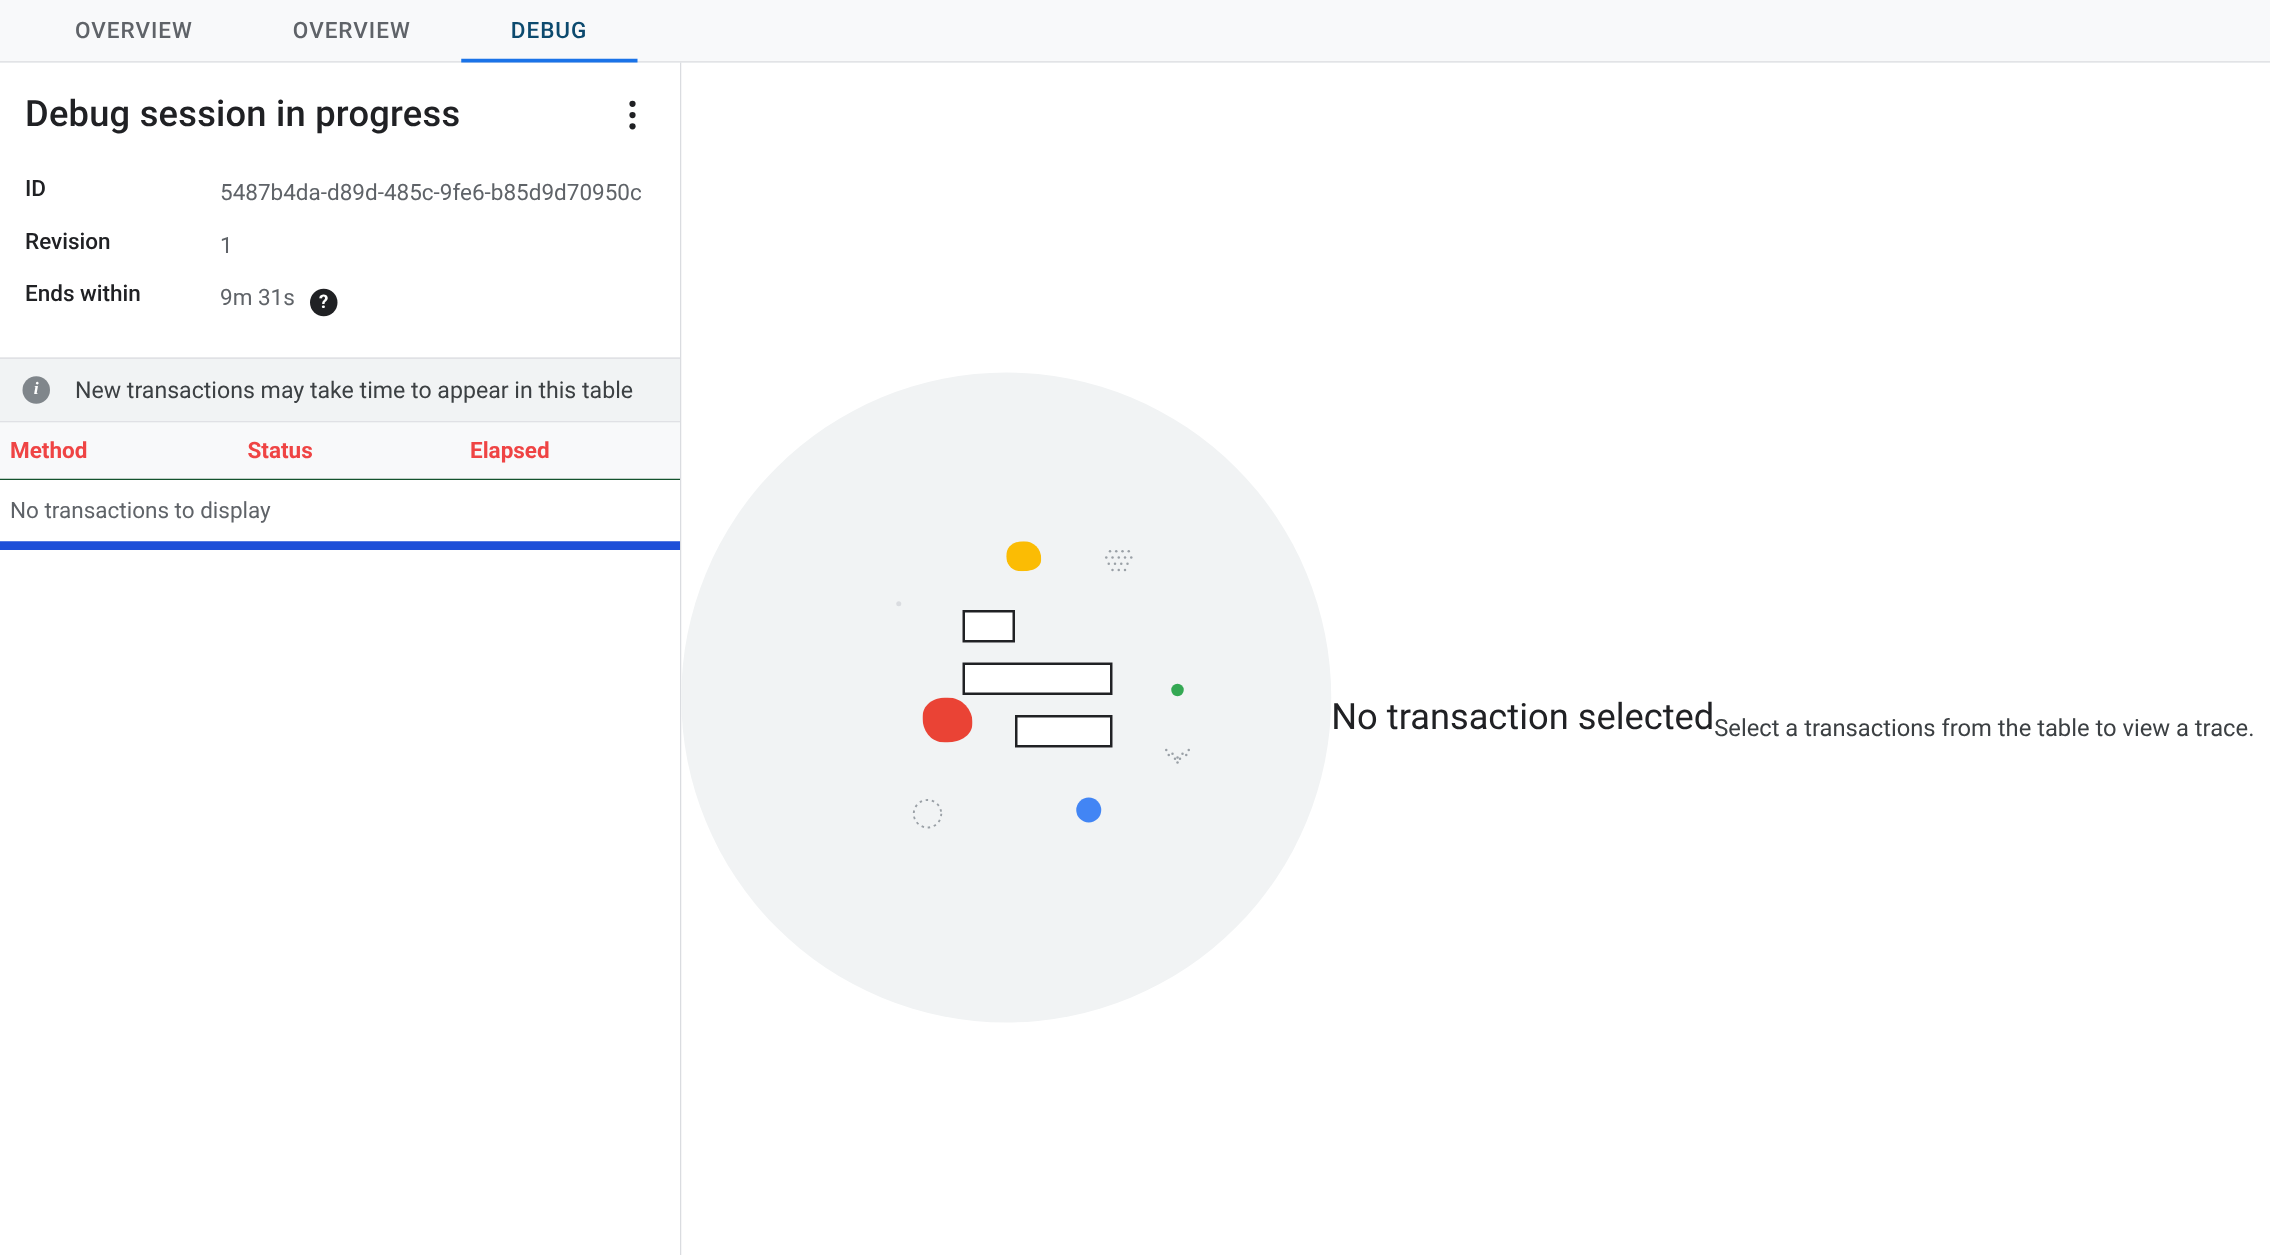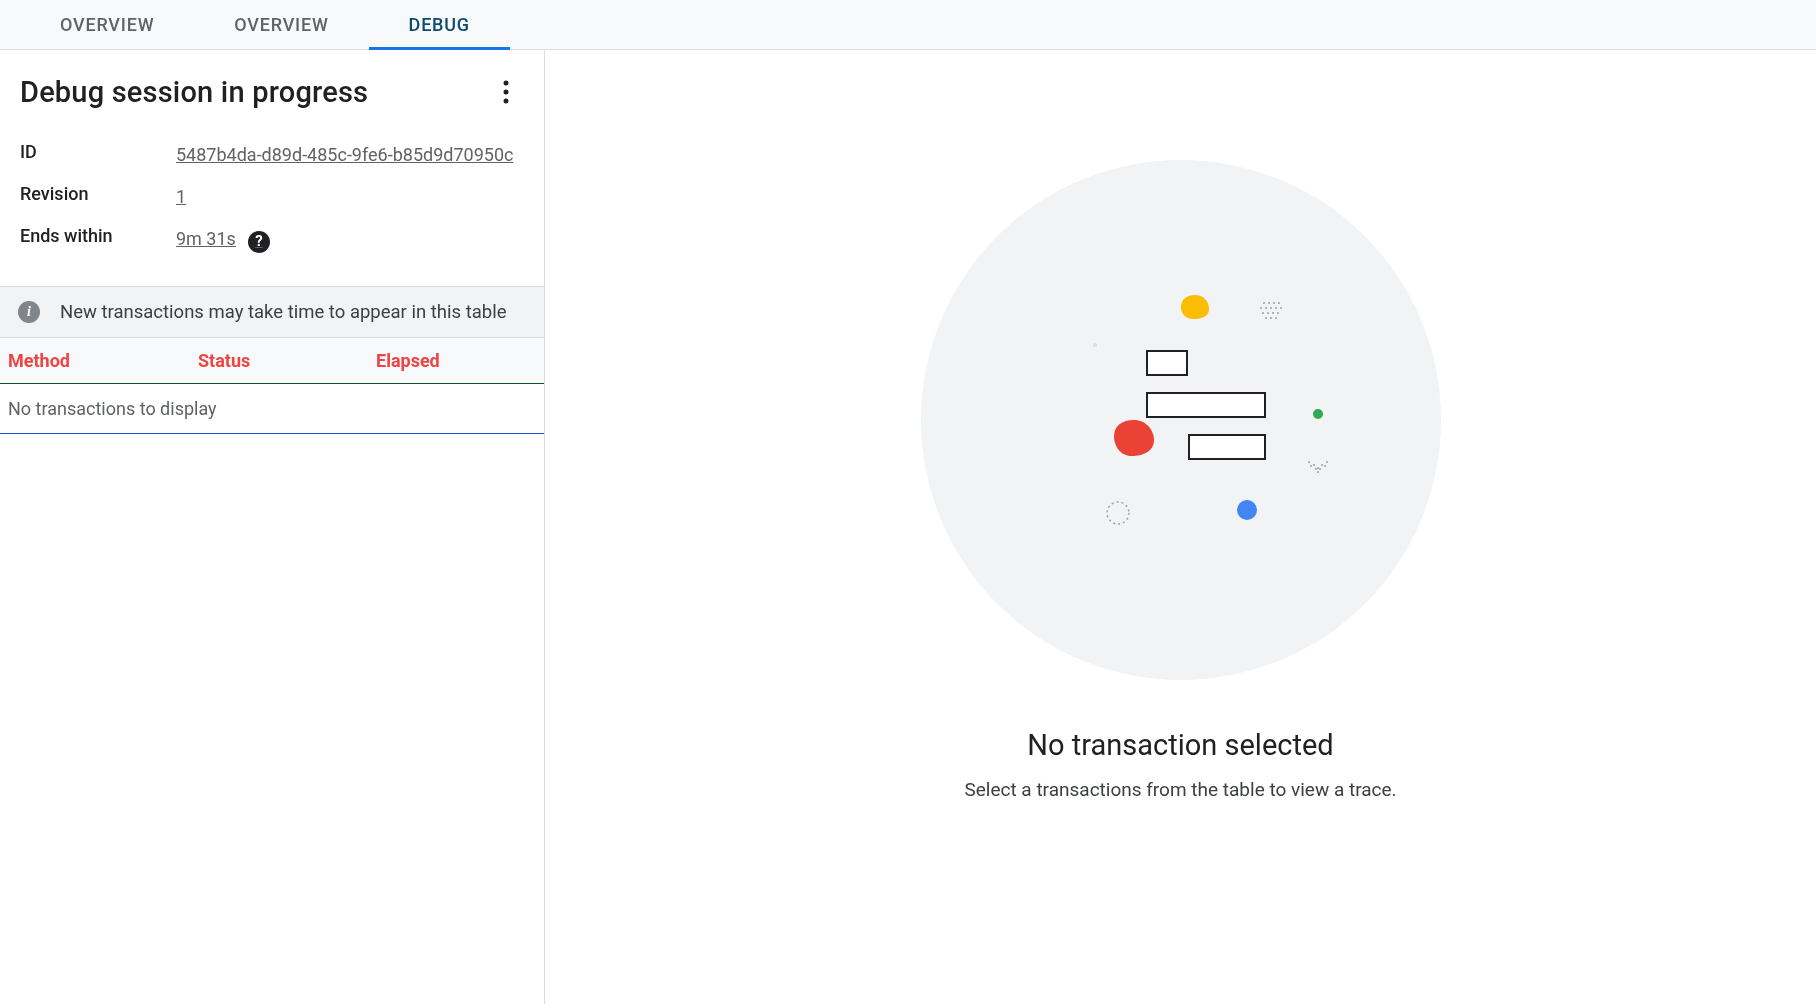--- a/index.html
+++ b/index.html
@@ -45,21 +45,21 @@
   }
   .left-pane {
     width: 545px;
     border-right: 1px solid #dadce0;
     display: flex;
     flex-direction: column;
   }
   .right-pane {
     flex: 1;
     display: flex;
-    flex-direction: column;
+    flex-direction: row;
     align-items: center;
     justify-content: flex-start;
     padding-top: 110px;
   }
 
   
   .session-header {
     padding: 24px 20px 26px 20px;
   }
   .session-title-row {
@@ -90,21 +90,20 @@
     width: 156px;
     font-size: 18px;
     font-weight: 500;
     color: #202124;
   }
   .kv-value {
     font-size: 18px;
     color: #5f6368;
     line-height: 1.55;
     flex: 1;
-    text-decoration: underline;
   }
   .ends-row .kv-value { display: flex; align-items: flex-end; gap: 12px; }
   .help-icon {
     width: 22px; height: 22px; border-radius: 50%; background: #202124;
     color: #fff; display: inline-flex; align-items: center; justify-content: center;
     font-size: 15px; font-weight: 700; cursor: pointer;
   }
 
   
   .info-banner {
@@ -135,21 +134,21 @@
     color: #ef4444;
   }
   .col-method { width: 190px; }
   .col-status { width: 178px; }
   .col-elapsed { flex: 1; }
 
   .empty-row {
     padding: 14px 8px;
     font-size: 18px;
     color: #5f6368;
-    border-bottom: 1px solid #1d4ed8;
+    border-bottom: 7px solid #1d4ed8;
   }
 
   
   .empty-circle {
     width: 520px; height: 520px;
     border-radius: 50%;
     background: #f1f3f4;
     position: relative;
     margin-bottom: 48px;
   }

